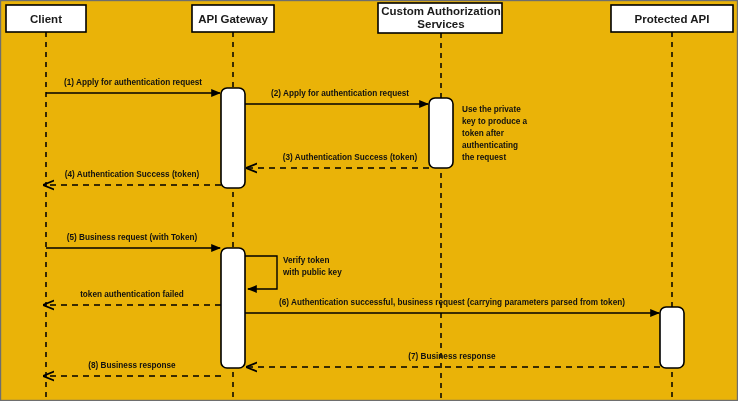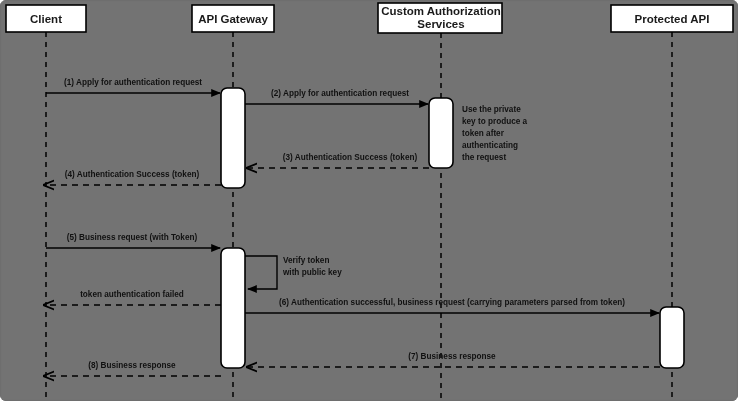--- a/index.html
+++ b/index.html
@@ -7,23 +7,22 @@
     padding: 0;
     background: #ffffff;
   }
   body {
     font-family: "Liberation Sans", sans-serif;
   }
   #canvas {
     position: relative;
     width: 738px;
     height: 401px;
-    background: #737373;
+    background: #eab308;
     overflow: hidden;
-    border-radius: 6px;
   }
   svg#diagram {
     display: block;
     width: 738px;
     height: 401px;
   }
   .lifeline-box {
     fill: #ffffff;
     stroke: #000000;
     stroke-width: 1.6;

